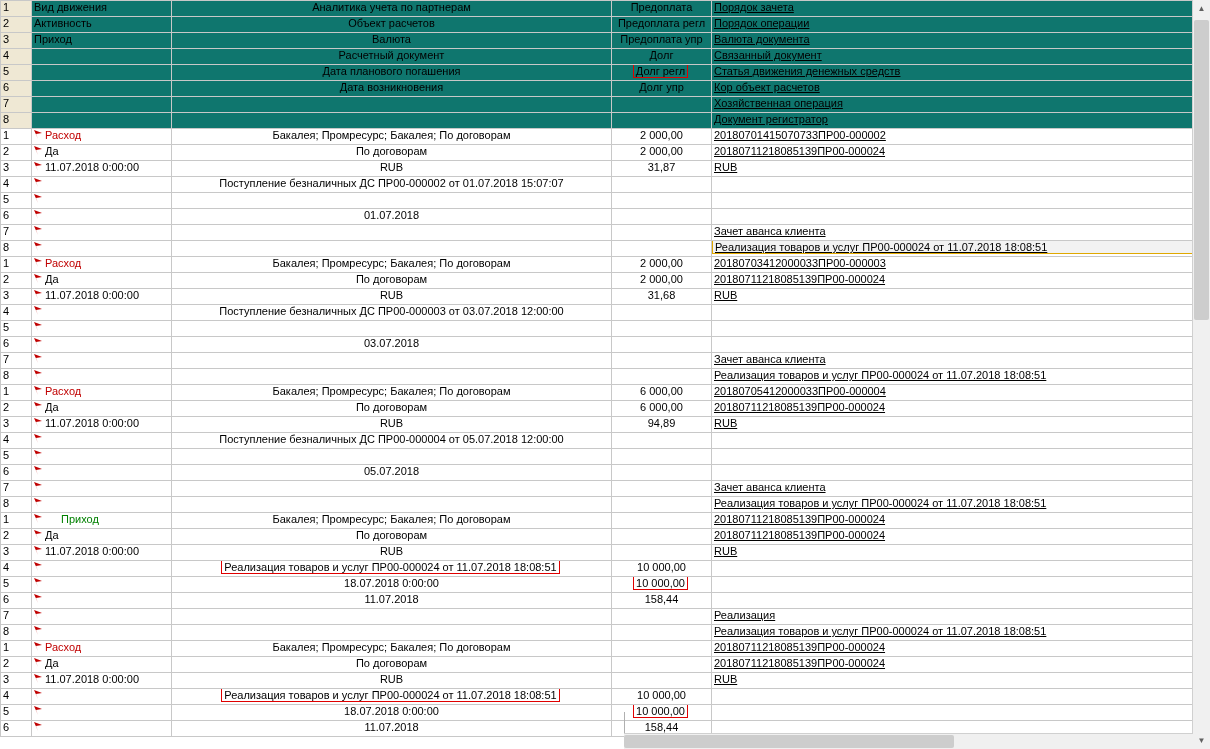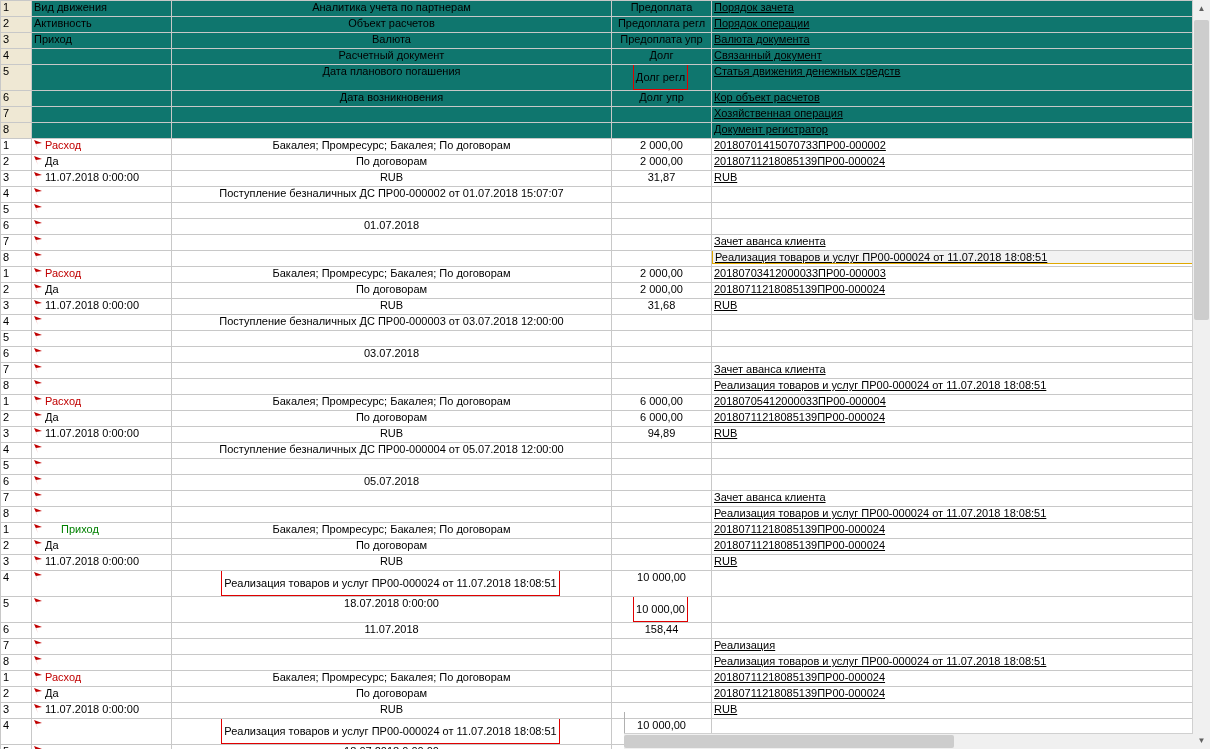--- a/index.html
+++ b/index.html
@@ -13,21 +13,21 @@
   .c-a{width:135px;}
   .c-b{width:435px;text-align:center;}
   .c-c{width:95px;text-align:center;}
   .c-d{width:480px;text-decoration:underline;}
   .hdr td{background:#0f766e;}
   .hdr .c-num{background:#efe8d4;}
   .marker{display:inline-block;width:9px;height:9px;margin-right:2px;vertical-align:top;position:relative;top:1px;}
   .marker svg{display:block;}
   .red{color:#c00000;}
   .green{color:#008000;padding-left:16px;}
-  .cellbox{display:inline-block;border:1.5px solid #e00000;padding:6px 2px;margin:-1px 0 0 -2px;line-height:12px;}
+  .cellbox{display:inline-block;border:1.5px solid #e00000;padding:0 2px;margin:-1px 0 0 -2px;line-height:12px;}
   .cellbox-y{display:block;border:1.5px solid #e0a800;padding:0 2px;margin:-1px -2px 0 -2px;line-height:12px;background:#f2f2f2;}
   
   .vscroll{position:absolute;right:0;top:0;width:17px;height:749px;background:#f0f0f0;border-left:1px solid #d0d0d0;}
   .vbtn{width:17px;height:17px;background:#f0f0f0;display:flex;align-items:center;justify-content:center;}
   .vthumb{position:absolute;left:1px;width:15px;background:#cdcdcd;border-radius:2px;}
   .hscroll{position:absolute;left:624px;bottom:0;width:569px;height:15px;background:#f0f0f0;border-top:1px solid #d0d0d0;}
   .hthumb{position:absolute;left:0;top:1px;height:13px;width:330px;background:#cdcdcd;border-radius:2px;}
   .hsplit{position:absolute;left:624px;bottom:15px;width:1px;height:22px;background:#b0b0b0;}
   .arrow{font-size:8px;color:#606060;}
 </style>

